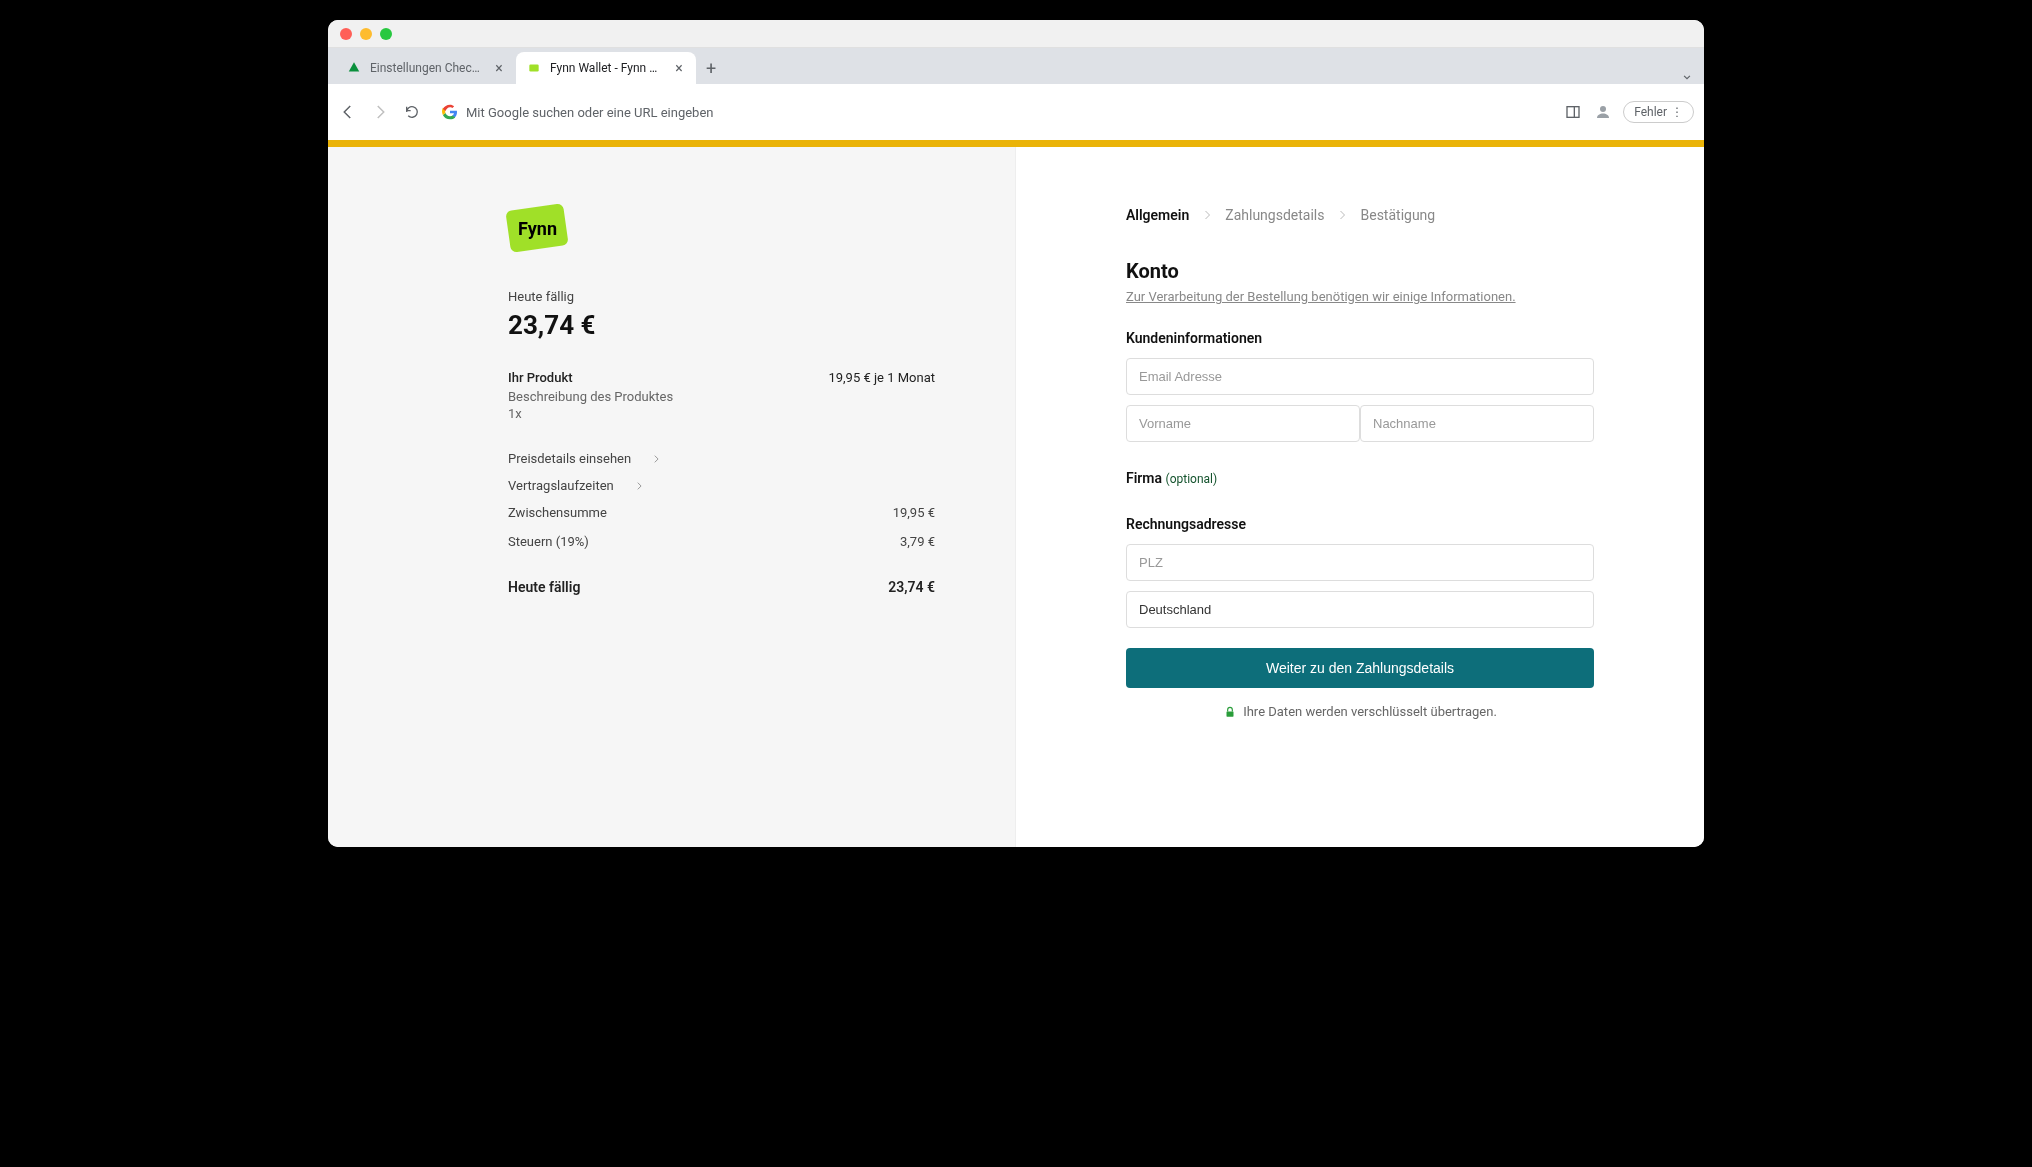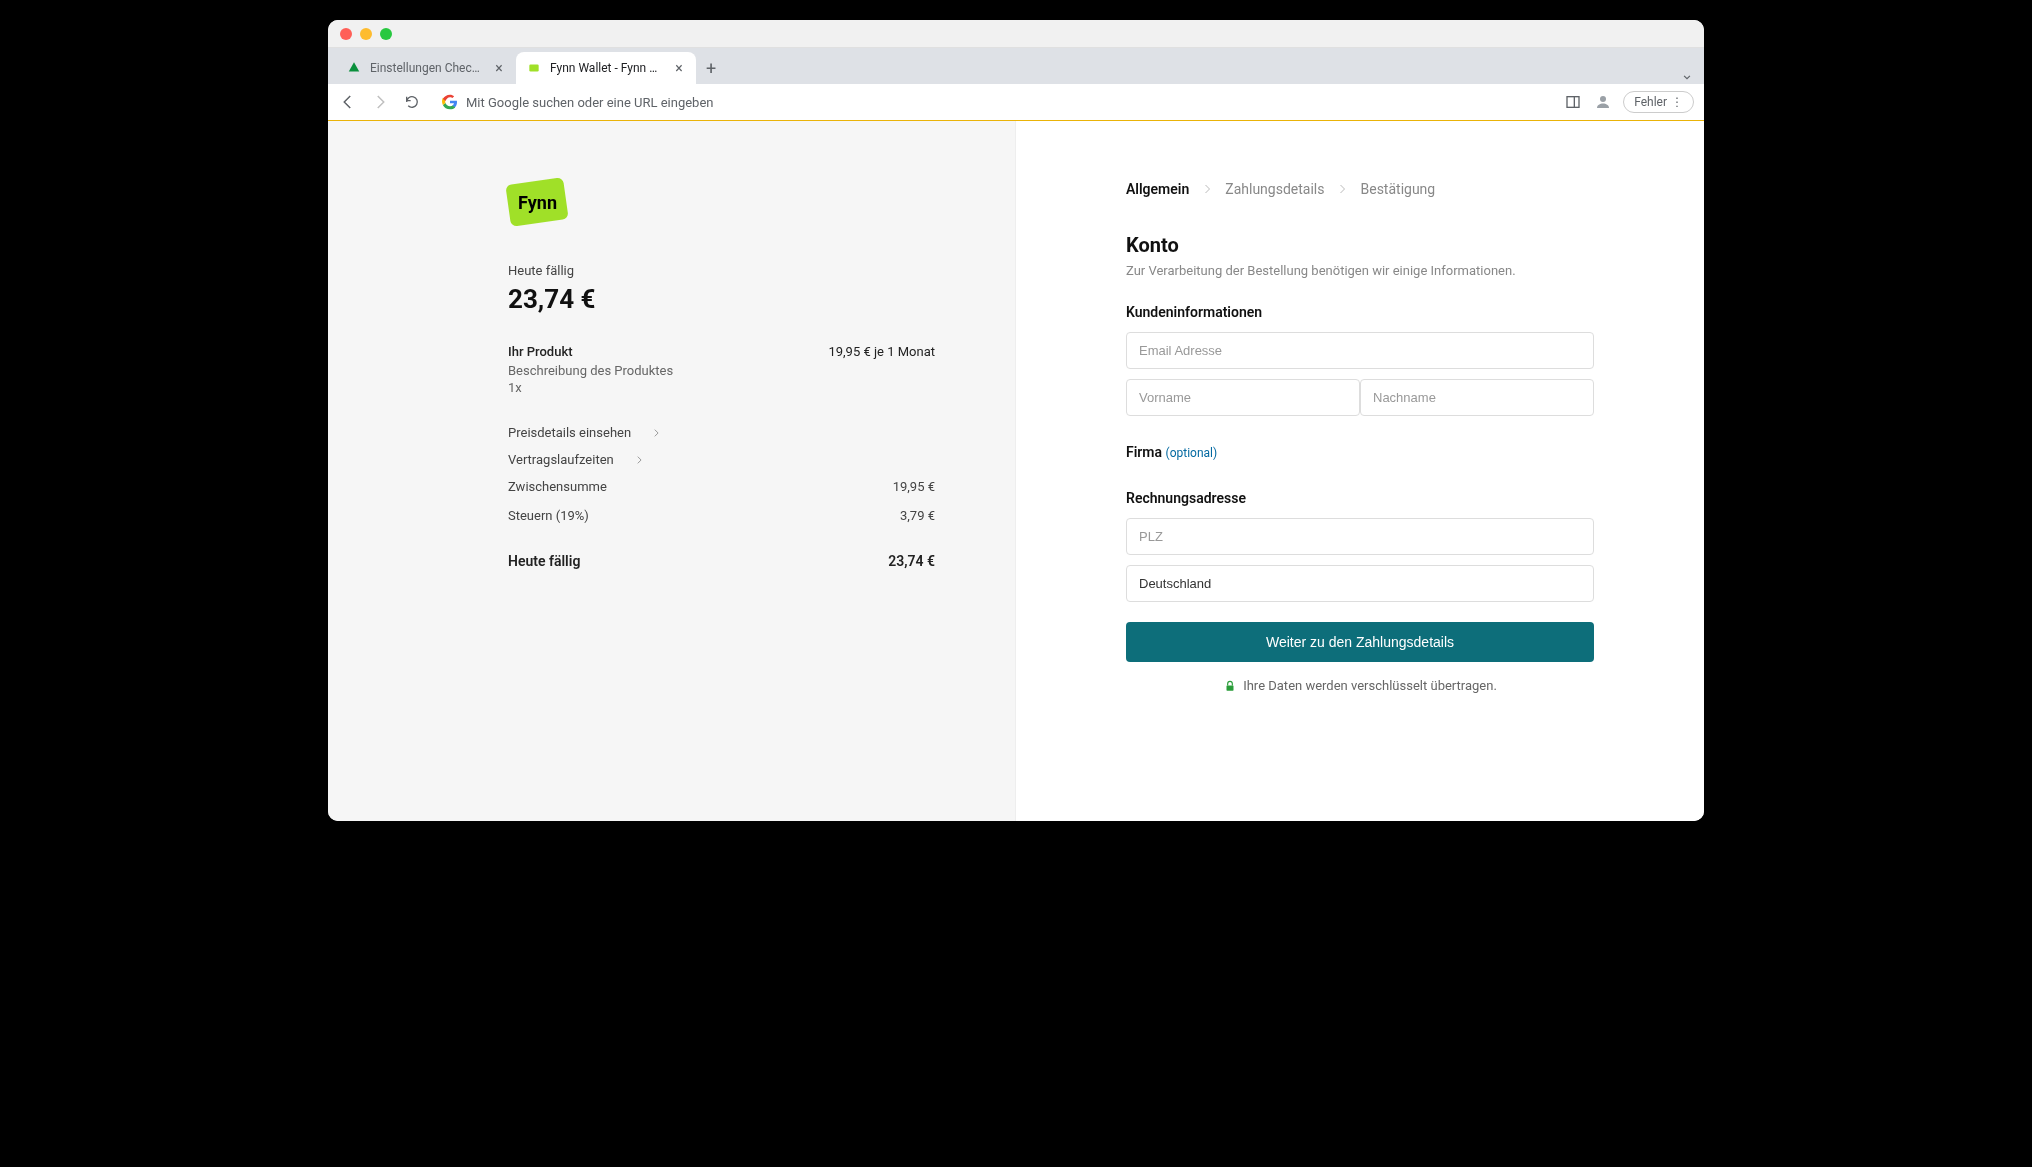--- a/index.html
+++ b/index.html
@@ -53,24 +53,24 @@
     }
     .tab.active { background: #fff; color: #202124; }
     .tab-favicon { width: 16px; height: 16px; display: flex; align-items: center; justify-content: center; flex-shrink: 0; }
     .tab-title { white-space: nowrap; overflow: hidden; text-overflow: ellipsis; flex: 1; }
     .tab-close { width: 14px; height: 14px; display:flex; align-items:center; justify-content:center; font-size: 14px; color:#5f6368; flex-shrink: 0;}
     .new-tab { padding: 0 10px; font-size: 18px; color: #5f6368; cursor: pointer; display:flex; align-items:center; height:32px;}
     .tab-end { margin-left: auto; padding: 0 10px; color: #5f6368; display:flex; align-items:center;}
     .toolbar {
       display: flex;
       align-items: center;
-      padding: 6px 10px;
+      padding: 16px 10px;
       gap: 12px;
       background: #fff;
-      border-bottom: 1px solid #eab308;
+      border-bottom: 7px solid #eab308;
     }
     .nav-btn { width: 20px; height: 20px; display:flex; align-items:center; justify-content:center; color:#5f6368; cursor:pointer;}
     .nav-btn.disabled { color: #c0c0c0; }
     .omnibox { flex: 1; display: flex; align-items: center; gap: 8px; font-size: 13px; color: #5f6368; padding: 4px 8px; }
     .toolbar-right { display: flex; align-items: center; gap: 10px; }
     .chip { border: 1px solid #ccc; border-radius: 14px; padding: 3px 10px; font-size: 12px; color: #5f6368; display:flex; align-items:center; gap:4px;}
     .content {
       display: flex;
       height: 700px;
     }
@@ -111,23 +111,23 @@
     .product-desc { font-size: 13px; color: #666; margin-bottom: 2px;}
     .product-qty { font-size: 13px; color: #666; margin-bottom: 30px;}
     .expand-link { font-size: 13px; color: #444; margin-bottom: 12px; display:flex; align-items:center; gap:20px; cursor:pointer;}
     .expand-link:last-of-type { margin-bottom: 30px;}
     .sum-row { display: flex; justify-content: space-between; font-size: 13px; color: #444; margin-bottom: 14px;}
     .total-row { display: flex; justify-content: space-between; font-size: 14px; font-weight: 600; color: #222; margin-top: 30px;}
     .breadcrumb { display: flex; align-items: center; gap: 12px; font-size: 14px; color: #888; margin-bottom: 36px;}
     .breadcrumb .active { color: #111; font-weight: 600;}
     .crumb-sep { color: #bbb; }
     .section-title { font-size: 20px; font-weight: 700; color: #111; margin-bottom: 6px;}
-    .section-sub { font-size: 13px; color: #888; margin-bottom: 26px;}
+    .section-sub { font-size: 13px; color: #888; margin-bottom: 26px; text-decoration: underline;}
     .form-heading { font-size: 14px; font-weight: 600; color: #111; margin-bottom: 12px;}
-    .optional { font-size: 12px; color: #0369a1; font-weight: 400;}
+    .optional { font-size: 12px; color: #14532d; font-weight: 400;}
     .input {
       width: 100%;
       border: 1px solid #ddd;
       border-radius: 4px;
       padding: 10px 12px;
       font-size: 13px;
       color: #333;
       background: #fff;
       margin-bottom: 10px;
     }

